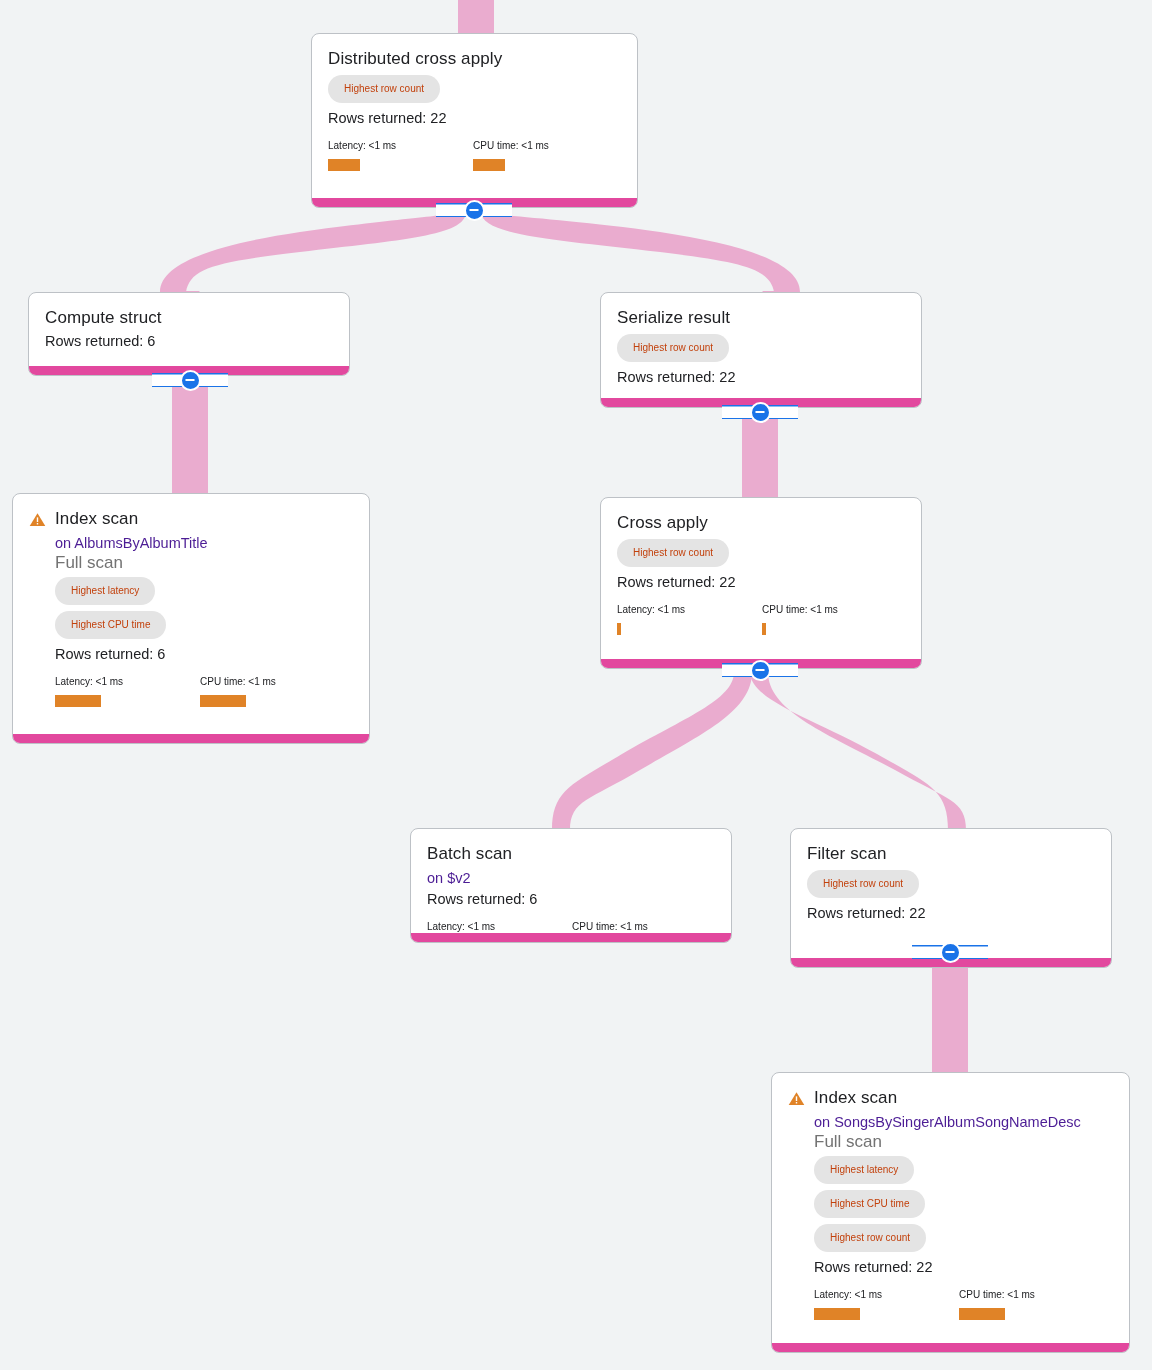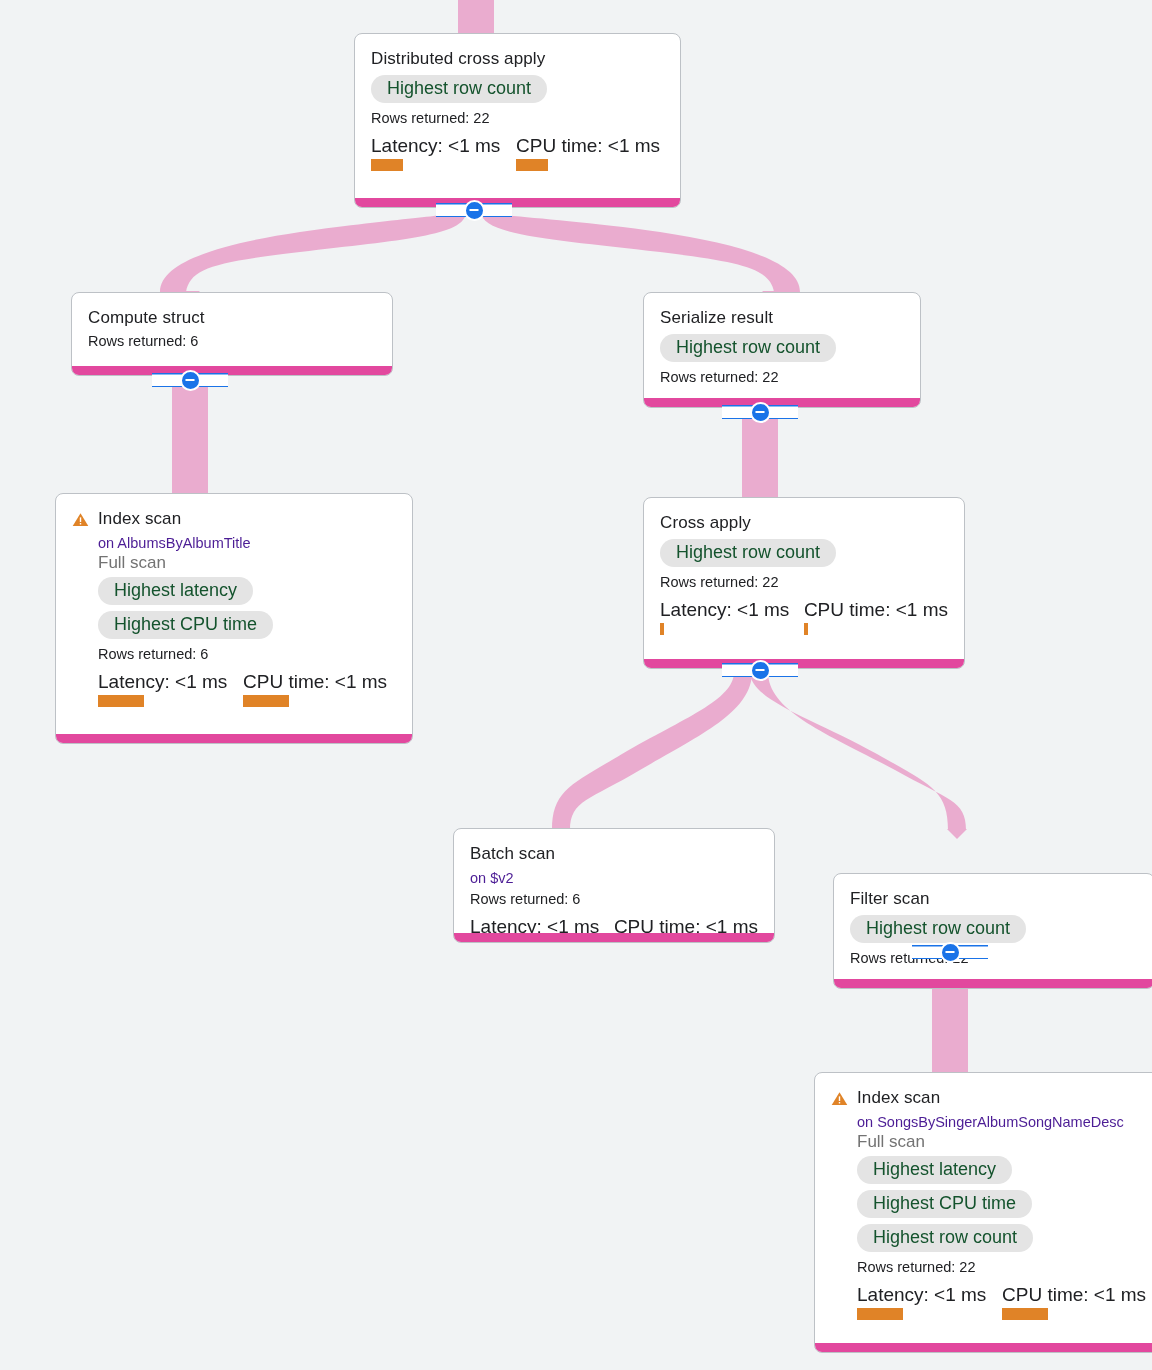--- a/index.html
+++ b/index.html
@@ -33,21 +33,20 @@
   
   .node {
     position: absolute;
     box-sizing: border-box;
     background: #ffffff;
     border: 1px solid #bdc1c6;
     border-radius: 8px;
     padding: 14px 16px 10px 16px;
     z-index: 3;
     overflow: hidden;
-    margin-left: 43px;
   }
   .node::after {
     content: "";
     position: absolute;
     left: 0;
     right: 0;
     bottom: 0;
     height: 9px;
     background: #e2489e;
   }
@@ -93,23 +92,23 @@
   .badges {
     margin-top: 5px;
     display: flex;
     flex-direction: column;
     align-items: flex-start;
     gap: 6px;
   }
   .badge {
     display: inline-block;
     background: #e4e4e4;
-    color: #14532d;
+    color: #c2410c;
     border-radius: 14px;
-    font-size: 18px;
+    font-size: 10px;
     line-height: 17px;
     padding: 5px 16px 6px 16px;
     white-space: nowrap;
   }
 
   .rows-line {
     font-size: 14.5px;
     line-height: 19px;
     color: #202124;
     margin-top: 6px;
@@ -118,21 +117,21 @@
 
   .metrics {
     margin-top: 9px;
     display: flex;
   }
   .metric {
     display: flex;
     flex-direction: column;
   }
   .metric-label {
-    font-size: 19px;
+    font-size: 10px;
     line-height: 18px;
     color: #202124;
     white-space: nowrap;
   }
   .metric-bar {
     height: 12px;
     background: #e08327;
     margin-top: 4px;
   }
 
@@ -263,21 +262,21 @@
         <div class="node-title">Compute struct</div>
         <div class="rows-line" style="margin-top:3px;">Rows returned: 6</div>
       </div>
     </div>
   </div>
   <div class="collapse" style="left:152px; top:369px;">
     <span class="rail"></span>
     <span class="knob"></span>
   </div>
 
-  <div class="node" style="left:600px; top:292px; width:278px; height:116px;">
+  <div class="node" style="left:600px; top:292px; width:322px; height:116px;">
     <div class="node-head">
       <div class="node-body">
         <div class="node-title">Serialize result</div>
         <div class="badges">
           <span class="badge">Highest row count</span>
         </div>
         <div class="rows-line">Rows returned: 22</div>
       </div>
     </div>
   </div>
@@ -355,21 +354,21 @@
           </div>
           <div class="metric">
             <span class="metric-label">CPU time: &lt;1 ms</span>
             <span class="metric-bar" style="width:4px;"></span>
           </div>
         </div>
       </div>
     </div>
   </div>
 
-  <div class="node" style="left:790px; top:873px; width:322px; height:116px;">
+  <div class="node" style="left:790px; top:828px; width:322px; height:140px;">
     <div class="node-head">
       <div class="node-body">
         <div class="node-title">Filter scan</div>
         <div class="badges">
           <span class="badge">Highest row count</span>
         </div>
         <div class="rows-line">Rows returned: 22</div>
       </div>
     </div>
   </div>

